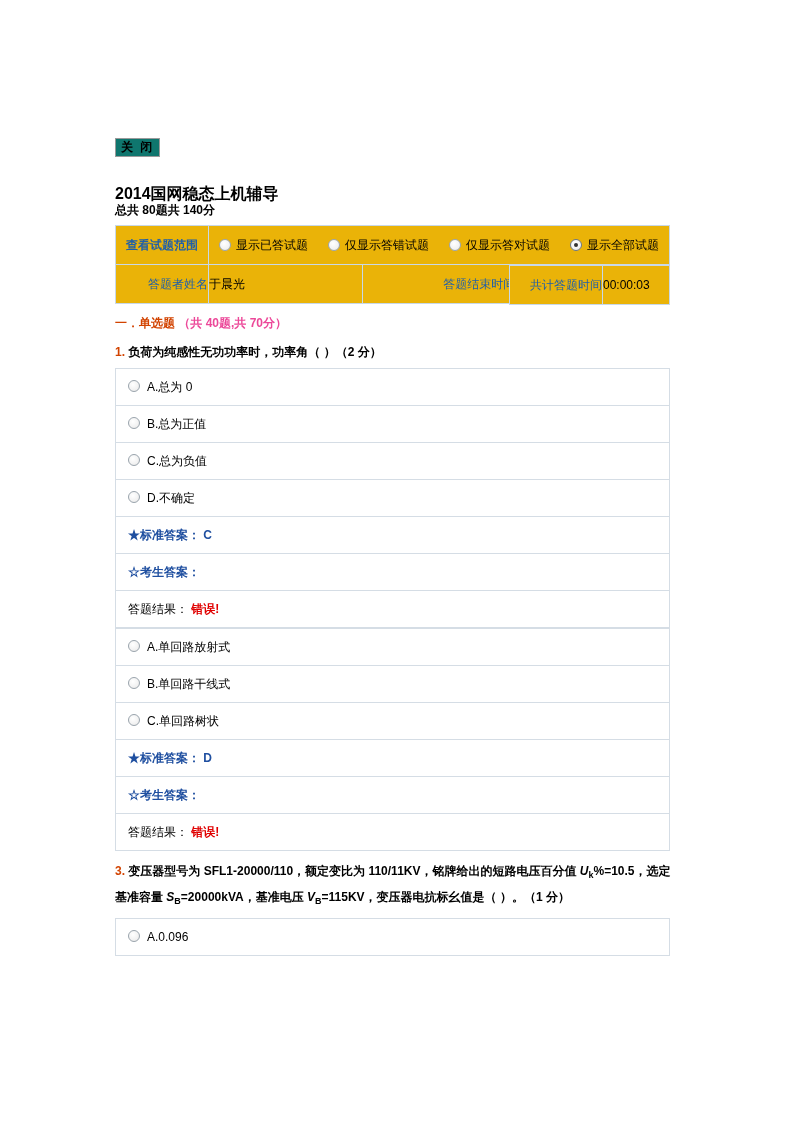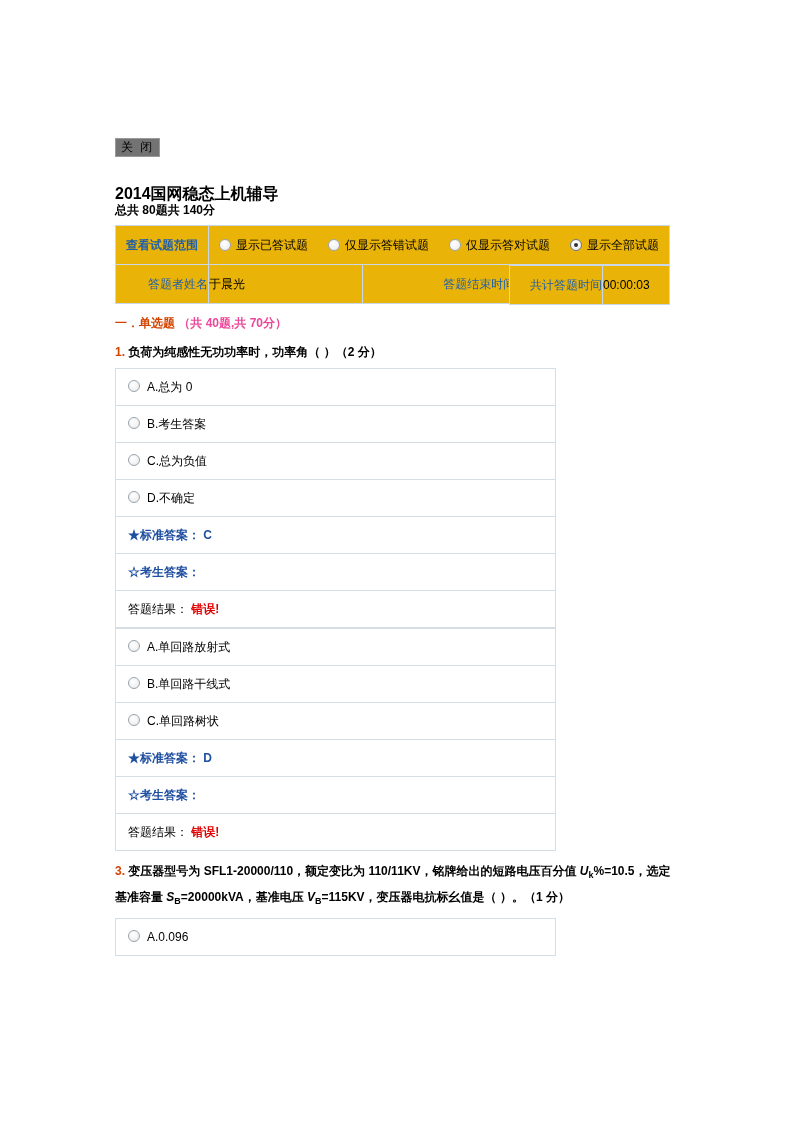--- a/index.html
+++ b/index.html
@@ -19,27 +19,28 @@
     position: absolute;
     left: 115px;
     top: 138px;
     width: 560px;
   }
 
   
   .close-btn {
     display: inline-block;
     border: 1px solid #9a9a9a;
-    background: #737373;
+    background: #0f766e;
     font-size: 12px;
     line-height: 14px;
     padding: 1px 5px 2px 5px;
     color: #000;
     letter-spacing: 2px;
     cursor: pointer;
+    font-weight: bold;
   }
 
   
   .title-block {
     margin-top: 28px;
     font-size: 16px;
     font-weight: bold;
     line-height: 17px;
     color: #000;
   }
@@ -146,21 +147,21 @@
     color: #000;
     font-weight: bold;
   }
   .q-num { color: #d24300; }
   .q-stem .stem-text { font-weight: bold; }
   .q-stem i { font-style: italic; }
   sub { font-size: 9px; }
 
   table.opts {
     border-collapse: collapse;
-    width: 441px;
+    width: 555px;
     table-layout: fixed;
   }
   table.opts td {
     border: 1px solid #d5dde5;
     height: 36px;
     padding: 0 0 0 12px;
     vertical-align: middle;
     font-size: 12px;
   }
   .opt-inner {
@@ -255,21 +256,21 @@
       <div class="opt-inner">
         <span class="radio"></span>
         <span class="opt-text">A.总为 0</span>
       </div>
     </td>
         </tr>
     <tr>
           <td>
       <div class="opt-inner">
         <span class="radio"></span>
-        <span class="opt-text">B.考生答案</span>
+        <span class="opt-text">B.总为正值</span>
       </div>
     </td>
         </tr>
     <tr>
           <td>
       <div class="opt-inner">
         <span class="radio"></span>
         <span class="opt-text">C.总为负值</span>
       </div>
     </td>

